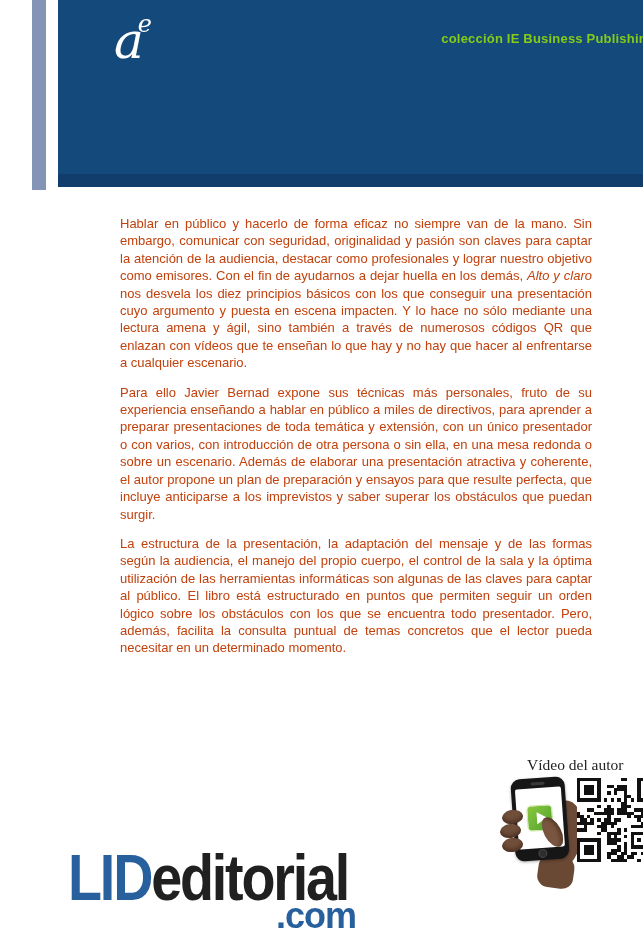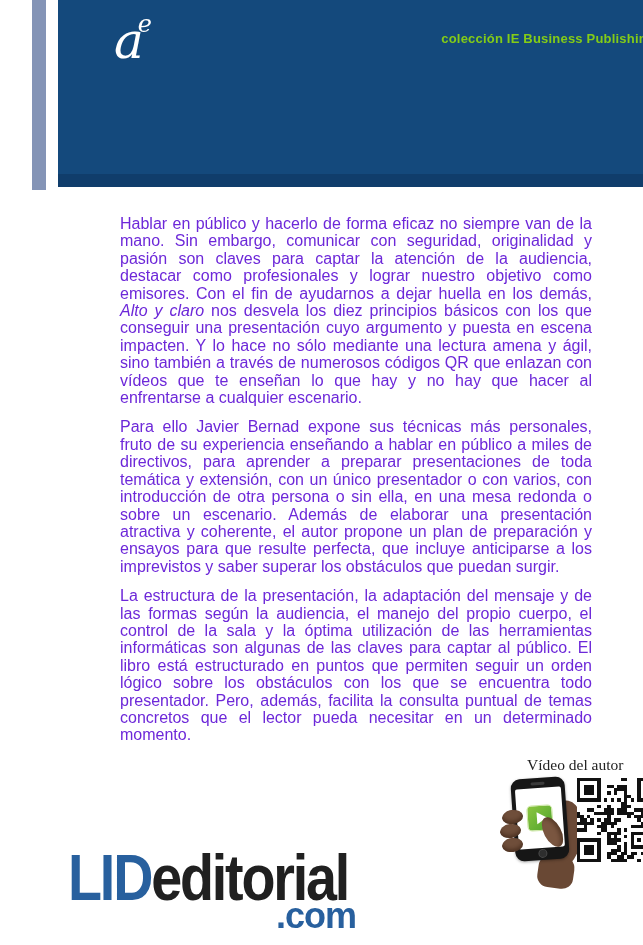--- a/index.html
+++ b/index.html
@@ -14,22 +14,22 @@
   .header::after{content:"";position:absolute;left:0;right:0;bottom:0;height:13px;background:rgba(0,0,20,0.16);}
   .ae-logo{position:absolute;left:56px;top:12px;color:#ffffff;font-family:"DejaVu Serif","Liberation Serif",serif;font-style:italic;line-height:1;}
   .ae-a{font-size:50px;}
   .ae-e{font-size:24px;vertical-align:26px;margin-left:-6px;}
   .collection{
     position:absolute;right:20px;top:31px;color:#84cc16;font-size:13px;font-weight:bold;
     letter-spacing:0.2px;
   }
   
   .bodytext{
-    position:absolute;left:88px;top:215px;width:472px;color:#6d28d9;
-    font-size:16px;line-height:17.4px;text-align:justify;
+    position:absolute;left:88px;top:215px;width:472px;color:#c2410c;
+    font-size:13px;line-height:17.4px;text-align:justify;
   }
   .bodytext p{margin:0 0 12px 0;}
   .bodytext i{font-style:italic;}
   
   .video-caption{
     position:absolute;left:495px;top:756px;width:130px;text-align:left;
     font-family:"Liberation Serif",serif;font-size:15.5px;color:#222222;
   }
   .hand-phone{position:absolute;left:468px;top:772px;width:92px;height:118px;}
   .palm{position:absolute;left:40px;top:28px;width:42px;height:72px;background:#6B4A37;border-radius:50%;transform:rotate(12deg);}

